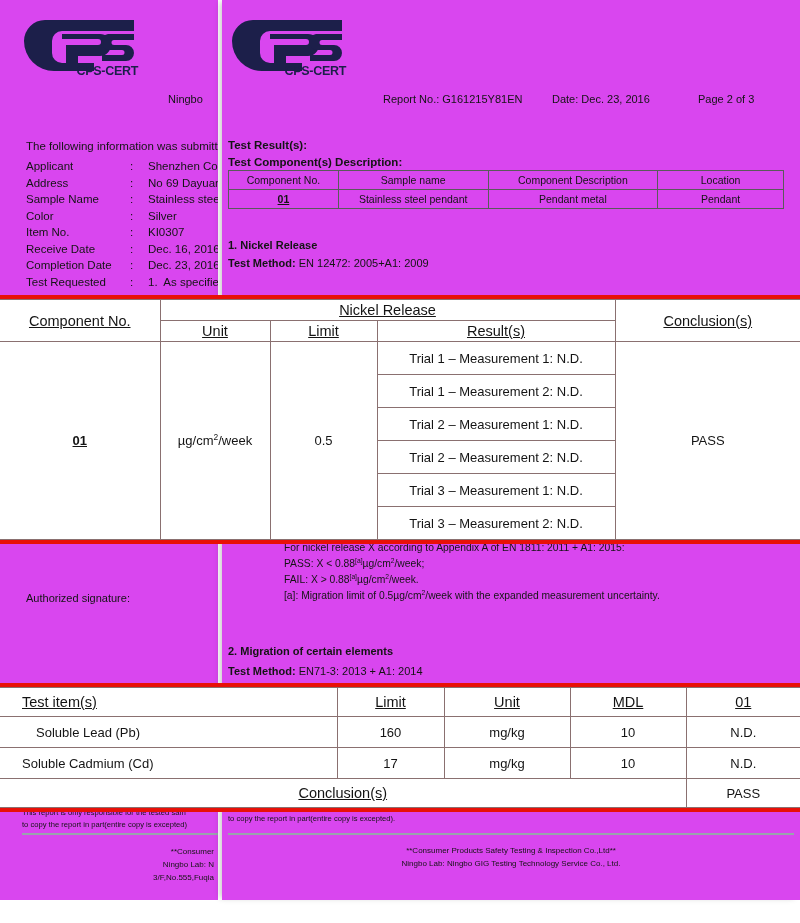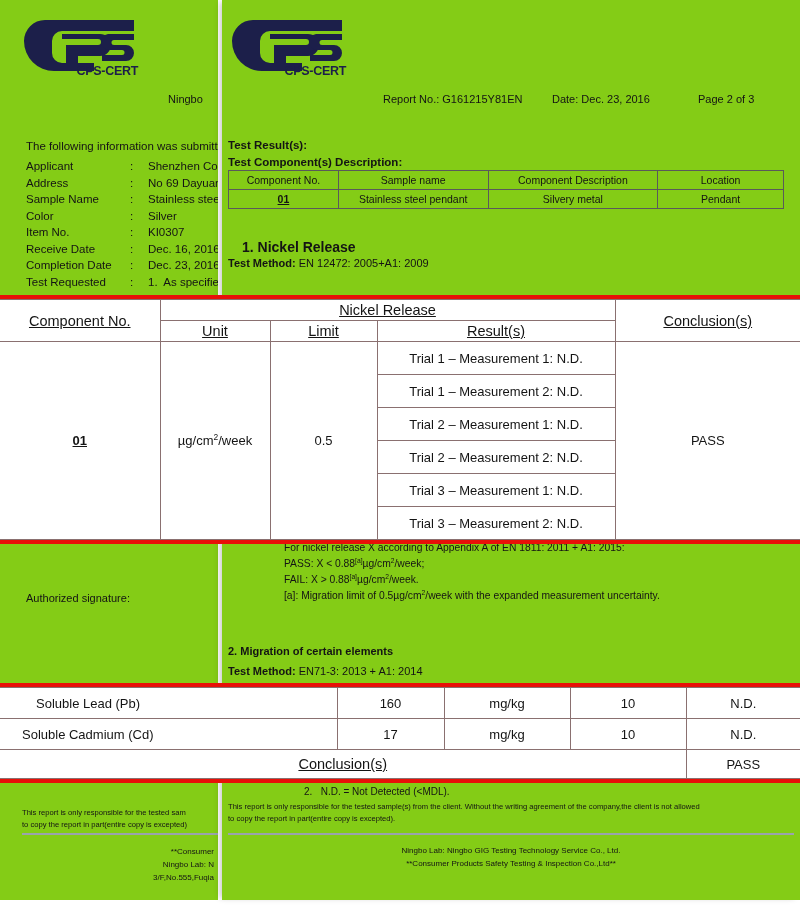--- a/index.html
+++ b/index.html
@@ -15,21 +15,21 @@
     position: relative;
     width: 800px;
     height: 923px;
     overflow: hidden;
     background: #ffffff;
   }
 
   
   .doc-page {
     position: absolute;
-    background: #84cc16;
+    background: #d946ef;
     overflow: hidden;
   }
   #page-left {
     left: 0; top: 0;
     width: 218px; height: 900px;
     z-index: 1;
   }
   #page-right {
     left: 222px; top: 0;
     width: 578px; height: 900px;
@@ -213,27 +213,27 @@
             <td>Component No.</td>
             <td>Sample name</td>
             <td>Component Description</td>
             <td>Location</td>
           </tr>
         </thead>
       <tbody>
           <tr>
             <td style="font-weight: bold; text-decoration: underline;">01</td>
             <td>Stainless steel pendant</td>
-            <td>Silvery metal</td>
+            <td>Pendant metal</td>
             <td>Pendant</td>
           </tr>
         </tbody>
     </table>
 
-    <div class="t b" style="left:20px; top:239px; font-size:14px;">1. Nickel Release</div>
+    <div class="t b" style="left:6px; top:239px; font-size:11px;">1. Nickel Release</div>
     <div class="t" style="left:6px; top:257px; font-size:11px;"><span class="b">Test Method: </span><span>EN 12472: 2005+A1: 2009</span></div>
 
     <div class="note-block" id="note-block" style="left:6px; top:492px; width:560px;">
         <div class="note-row"><span class="note-lbl">Note:</span><span class="note-num">1.</span><span class="note-txt">N.D. = Not Detected (&lt;0.05µg/cm<sup>2</sup>/week);</span></div>
         <div class="note-row"><span class="note-lbl"></span><span class="note-num">2.</span><span class="note-txt">In articles intended to come into direct and prolonged contact with the skin, the rate of nickel</span></div>
         <div class="note-row"><span class="note-lbl"></span><span class="note-num"></span><span class="note-txt">release from articles should be less than 0.5µg/cm<sup>2</sup>/week.</span></div>
         <div class="note-row"><span class="note-lbl"></span><span class="note-num"></span><span class="note-txt">For nickel release X according to Appendix A of EN 1811: 2011 + A1: 2015:</span></div>
         <div class="note-row"><span class="note-lbl"></span><span class="note-num"></span><span class="note-txt">PASS: X &lt; 0.88<sup>[a]</sup>µg/cm<sup>2</sup>/week;</span></div>
         <div class="note-row"><span class="note-lbl"></span><span class="note-num"></span><span class="note-txt">FAIL: X &gt; 0.88<sup>[a]</sup>µg/cm<sup>2</sup>/week.</span></div>
         <div class="note-row"><span class="note-lbl"></span><span class="note-num"></span><span class="note-txt">[a]: Migration limit of 0.5µg/cm<sup>2</sup>/week with the expanded measurement uncertainty.</span></div>
@@ -245,22 +245,22 @@
     <div class="t" style="left:82px; top:786px; font-size:10px;">2.   N.D. = Not Detected (&lt;MDL).</div>
 
     <div class="foot-text" style="left:6px; top:801px; width:566px;">
       <div>This report is only responsible for the tested sample(s) from the client. Without the writing agreement of the company,the client is not allowed</div>
       <div>to copy the report in part(entire copy is excepted).</div>
     </div>
 
     <div class="foot-rule" style="left:6px; top:833px; width:566px;"></div>
 
     <div class="foot-center" style="left:6px; top:845px; width:566px;">
+      <div>**Consumer Products Safety Testing &amp; Inspection Co.,Ltd**</div>
       <div>Ningbo Lab: Ningbo GIG Testing Technology Service Co., Ltd.</div>
-      <div>**Consumer Products Safety Testing &amp; Inspection Co.,Ltd**</div>
     </div>
   </div>
 
   <div class="redtable" id="nickel-wrap" style="left:0px; top:295px; width:800px;">
     <table>
       <colgroup>
         <col style="width:160px">
           <col style="width:110px">
           <col style="width:107px">
           <col style="width:238px">
@@ -307,20 +307,27 @@
     <table>
       <colgroup>
         <col style="width:337px">
           <col style="width:107px">
           <col style="width:126px">
           <col style="width:116px">
           <col style="width:114px">
       </colgroup>
       <tbody id="migration-body">
           <tr>
+            <td class="hdr nobl" style="text-align: left; padding-left: 22px; height: 24px;">Test item(s)</td>
+            <td class="hdr" style="height: 24px;">Limit</td>
+            <td class="hdr" style="height: 24px;">Unit </td>
+            <td class="hdr" style="height: 24px;">MDL</td>
+            <td class="hdr nobr" style="height: 24px;">01</td>
+          </tr>
+          <tr>
             <td class="nobl" style="height: 26px; text-align: left; padding-left: 36px;">Soluble Lead (Pb)</td>
             <td style="height: 26px;">160</td>
             <td style="height: 26px;">mg/kg</td>
             <td style="height: 26px;">10</td>
             <td class="nobr" style="height: 26px;">N.D.</td>
           </tr>
           <tr>
             <td class="nobl" style="height: 26px; text-align: left; padding-left: 22px;">Soluble Cadmium (Cd)</td>
             <td style="height: 26px;">17</td>
             <td style="height: 26px;">mg/kg</td>

